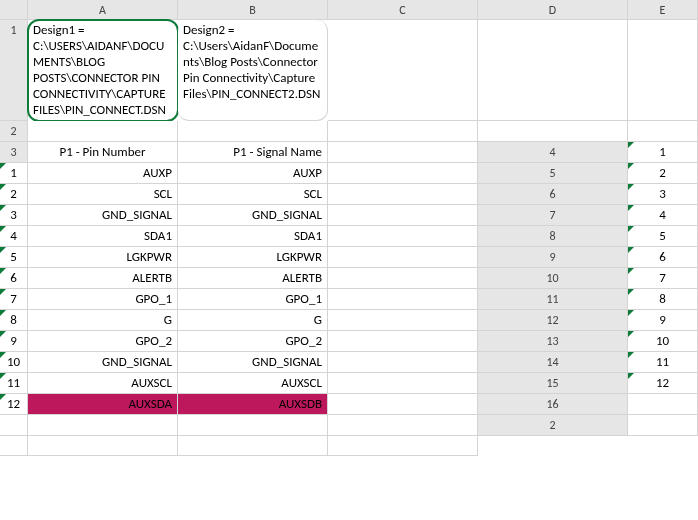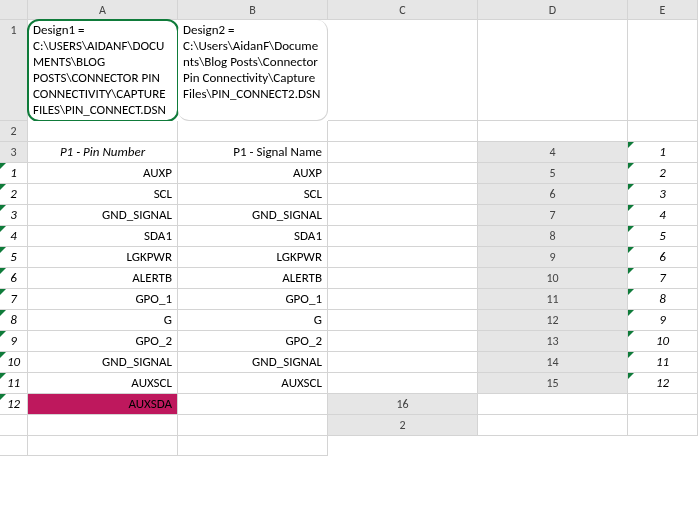--- a/index.html
+++ b/index.html
@@ -36,21 +36,21 @@
   .cell {
     border-right: 1px solid #d4d4d4;
     border-bottom: 1px solid #d4d4d4;
     padding: 2px 5px;
     background: #fff;
     position: relative;
     min-height: 20px;
     line-height: 16px;
     overflow: hidden;
   }
-  .cell.center { text-align: center; font-style: italic; }
+  .cell.center { text-align: center; }
   .cell.left { text-align: right; }
   .cell.wrap { white-space: normal; word-break: break-word; border-radius: 11px; }
   .cell.active { outline: 2px solid #0f7b3a; outline-offset: -1px; }
   .cell.redfill { background: #be185d; }
   .tri::before {
     content: "";
     position: absolute;
     top: 0; left: 0;
     border-style: solid;
     border-width: 6px 6px 0 0;
@@ -155,20 +155,21 @@
     <div class="rowhdr">14</div>
     <div class="cell center tri">11</div>
     <div class="cell center tri">11</div>
     <div class="cell left">AUXSCL</div>
     <div class="cell left">AUXSCL</div>
     <div class="cell"></div>
     <div class="rowhdr">15</div>
     <div class="cell center tri">12</div>
     <div class="cell center tri">12</div>
     <div class="cell left redfill">AUXSDA</div>
+    <div class="cell left redfill">AUXSDB</div>
     <div class="cell"></div>
     <div class="rowhdr">16</div>
     <div class="cell"></div>
     <div class="cell"></div>
     <div class="cell"></div>
     <div class="cell"></div>
     <div class="cell"></div>
     <div class="rowhdr">2</div>
     <div class="cell"></div>
     <div class="cell"></div>

